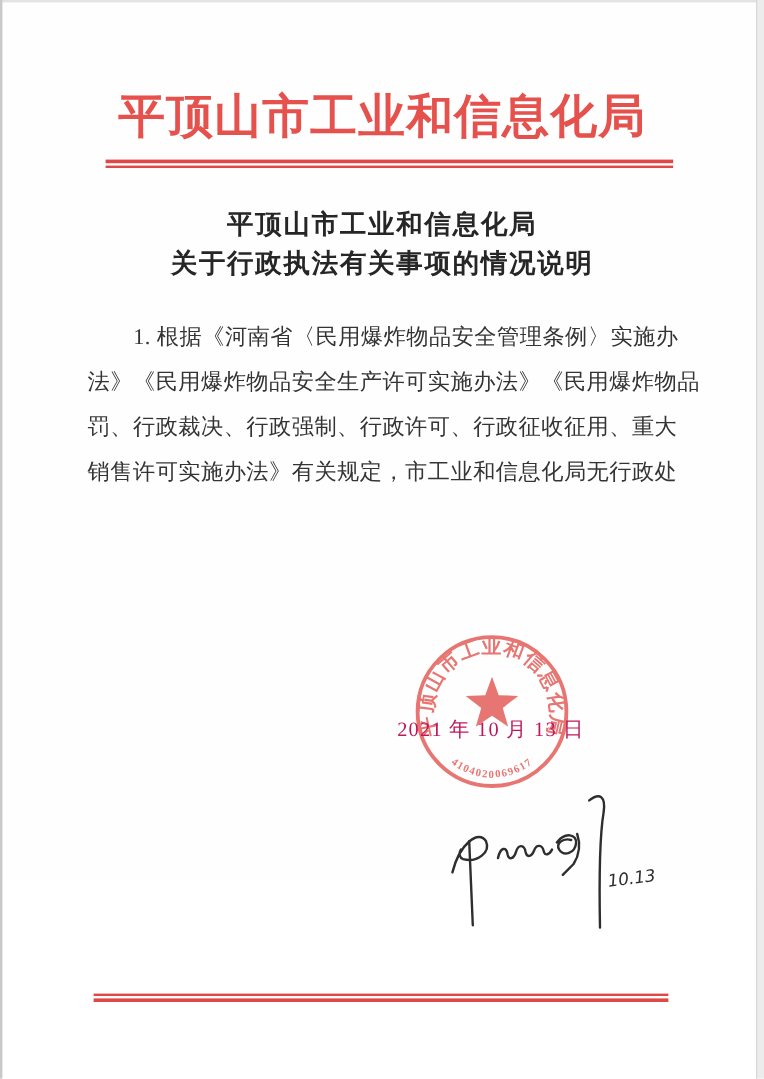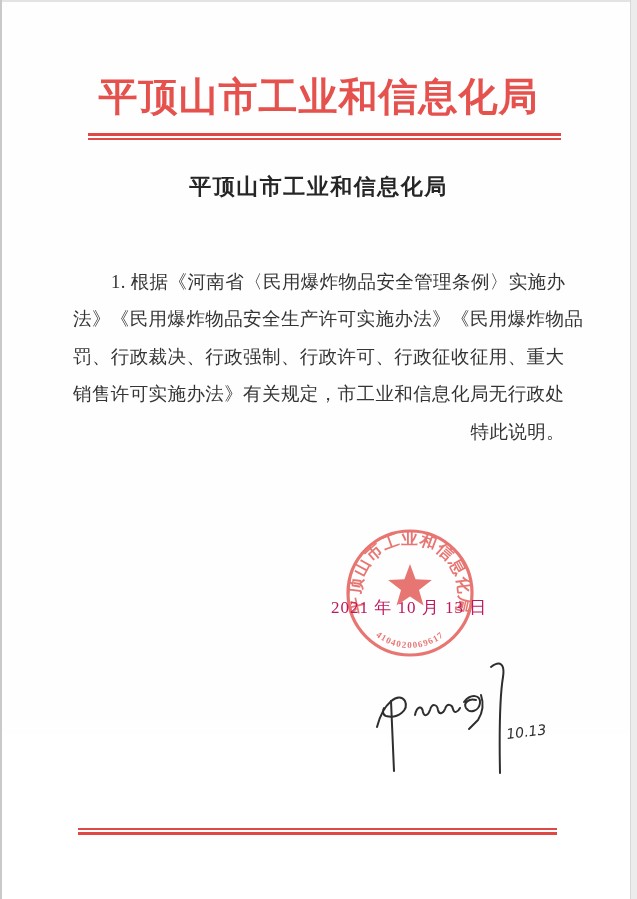--- a/index.html
+++ b/index.html
@@ -36,21 +36,21 @@
     text-align:center;color:#262626;
     font-size:22px;font-weight:bold;letter-spacing:1.5px;
     line-height:33px;white-space:nowrap;
   }
 
   .body-text{
     position:absolute;left:73px;top:264px;width:492px;
     color:#343434;font-size:18.5px;letter-spacing:0.4px;
   }
   .body-line{height:37.4px;line-height:37.4px;white-space:nowrap;}
-  .body-line.indent{padding-left:38px;text-align:right;}
+  .body-line.indent{padding-left:38px;}
 
   .doc-date{
     position:absolute;left:331px;top:596px;
     color:#be185d;font-size:17px;letter-spacing:1px;
     white-space:nowrap;z-index:3;
   }
 
   .seal{position:absolute;left:340px;top:523px;z-index:2;opacity:0.8;}
   .seal text{font-family:"Liberation Serif","DejaVu Serif",serif;font-weight:bold;}
 
@@ -75,28 +75,28 @@
   <div class="letterhead">平顶山市工业和信息化局</div>
 
   <div class="letterhead-rule">
     <div class="r1"></div>
       <div class="gap"></div>
       <div class="r2"></div>
   </div>
 
   <div class="doc-title">
     <div>平顶山市工业和信息化局</div>
+    <div>关于行政执法有关事项的情况说明</div>
   </div>
 
   <div class="body-text">
     <div class="body-line indent">1. 根据《河南省〈民用爆炸物品安全管理条例〉实施办</div>
     <div class="body-line">法》《民用爆炸物品安全生产许可实施办法》《民用爆炸物品</div>
     <div class="body-line">罚、行政裁决、行政强制、行政许可、行政征收征用、重大</div>
     <div class="body-line">销售许可实施办法》有关规定，市工业和信息化局无行政处</div>
-    <div class="body-line indent">特此说明。</div>
   </div>
 
   <div class="doc-date">2021 年 10 月 13 日</div>
 
   <svg class="seal" width="140" height="140" viewBox="0 0 140 140">
     <circle cx="70" cy="70" r="62" fill="none" stroke="#e25550" stroke-width="3.2"></circle>
     <path id="sealTopArc" d="M 25.6,90.7 A 49,49 0 1 1 114.4,90.7" fill="none"></path>
     <text font-size="16.5" fill="#e25550" letter-spacing="1" text-anchor="middle">
       <textPath href="#sealTopArc" startOffset="50%">平顶山市工业和信息化局</textPath>
     </text>

